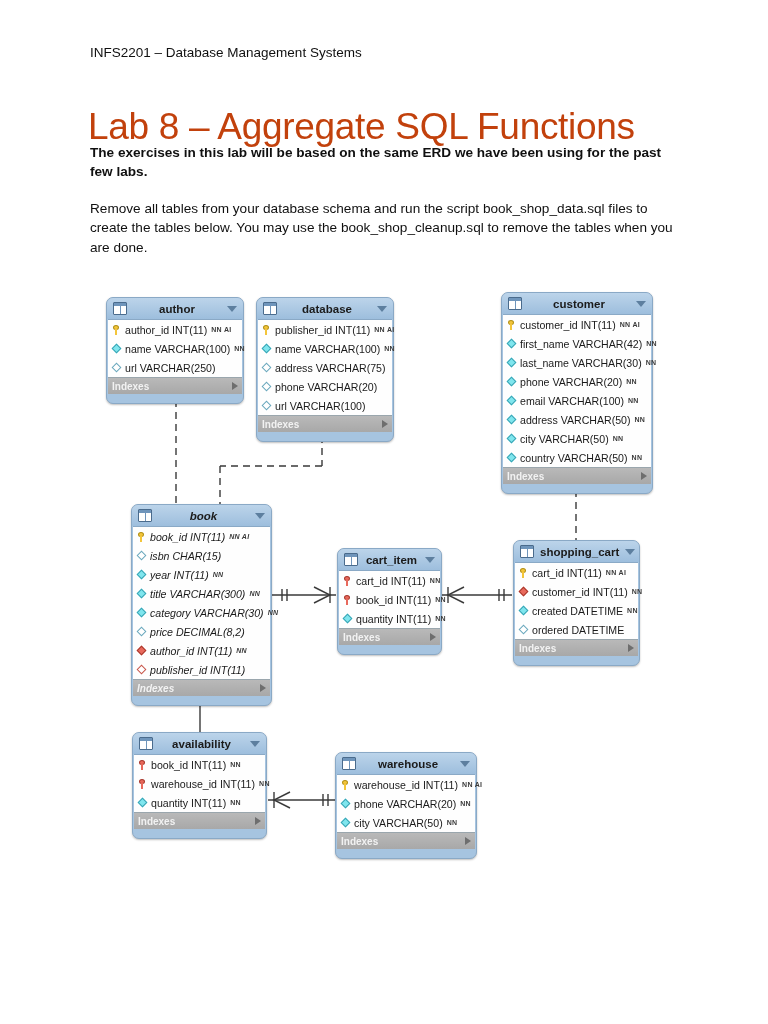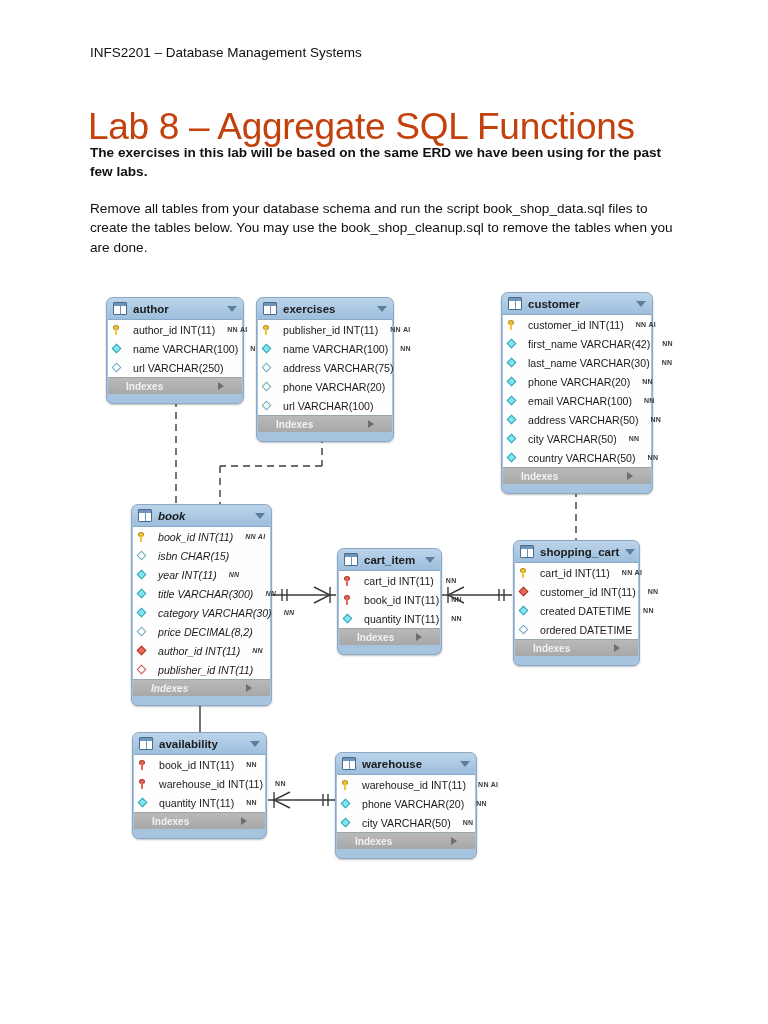--- a/index.html
+++ b/index.html
@@ -40,21 +40,21 @@
     padding:0 0 9px 0;
   }
   .tbl-hdr{
     height:21px;display:flex;align-items:center;
     padding:0 6px;gap:6px;
     border-radius:6px 6px 0 0;
     background:linear-gradient(#bcd4ea,#9dbedd);
   }
   .tbl-name{
     font-size:11.5px;font-weight:bold;color:#1b1b1b;
-    flex:1;white-space:nowrap;
+    flex:1;white-space:nowrap;text-align:center;
   }
   .tbl-ico{
     width:12px;height:11px;background:#fff;
     border:1px solid #4a6b8c;border-radius:1px;
     position:relative;flex:0 0 auto;
   }
   .tbl-ico:before{
     content:"";position:absolute;left:0;right:0;top:0;height:3px;background:#6f95bb;
   }
   .tbl-ico:after{
@@ -62,27 +62,27 @@
   }
   .caret{
     width:0;height:0;border-left:5px solid transparent;border-right:5px solid transparent;
     border-top:6px solid #5d7f9f;flex:0 0 auto;
   }
   .cols{
     background:#fefefe;border-top:1px solid #8aa9c6;border-bottom:1px solid #9aa6ad;
     margin:0 1px;
   }
   .col{
-    display:flex;align-items:center;gap:12px;
+    display:flex;align-items:center;gap:4px;
     height:19px;padding:0 4px;
     font-size:10.6px;color:#1a1a1a;white-space:nowrap;
   }
   .col .flag{font-size:7px;color:#3a3a3a;letter-spacing:.3px;font-weight:bold;}
   .idx{
-    height:16px;display:flex;align-items:center;padding:0 18px;
+    height:16px;display:flex;align-items:center;padding:0 4px;
     background:linear-gradient(#b9b9b9,#a8a8a8);
     margin:0 1px;color:#f2f2f2;font-size:10px;font-weight:bold;
   }
   .idx-label{flex:1;}
   .idx-arrow{
     width:0;height:0;border-top:4.5px solid transparent;border-bottom:4.5px solid transparent;
     border-left:6px solid #6e6e6e;
   }
 
   
@@ -216,21 +216,21 @@
       </div>
       <div class="idx">
           <span class="idx-label">Indexes</span>
           <span class="idx-arrow"></span>
         </div>
     </div>
 
     <div class="tbl" style="left:256px;top:17px;width:138px;">
       <div class="tbl-hdr">
         <span class="tbl-ico"></span>
-        <span class="tbl-name">exercises</span>
+        <span class="tbl-name">database</span>
         <span class="caret"></span>
       </div>
       <div class="cols">
         <div class="col">
             <span class="mk key"></span>
             <span>publisher_id INT(11)</span>
             <span class="flag">NN  AI</span>
           </div>
         <div class="col">
             <span class="mk dia dia-nn"></span>

